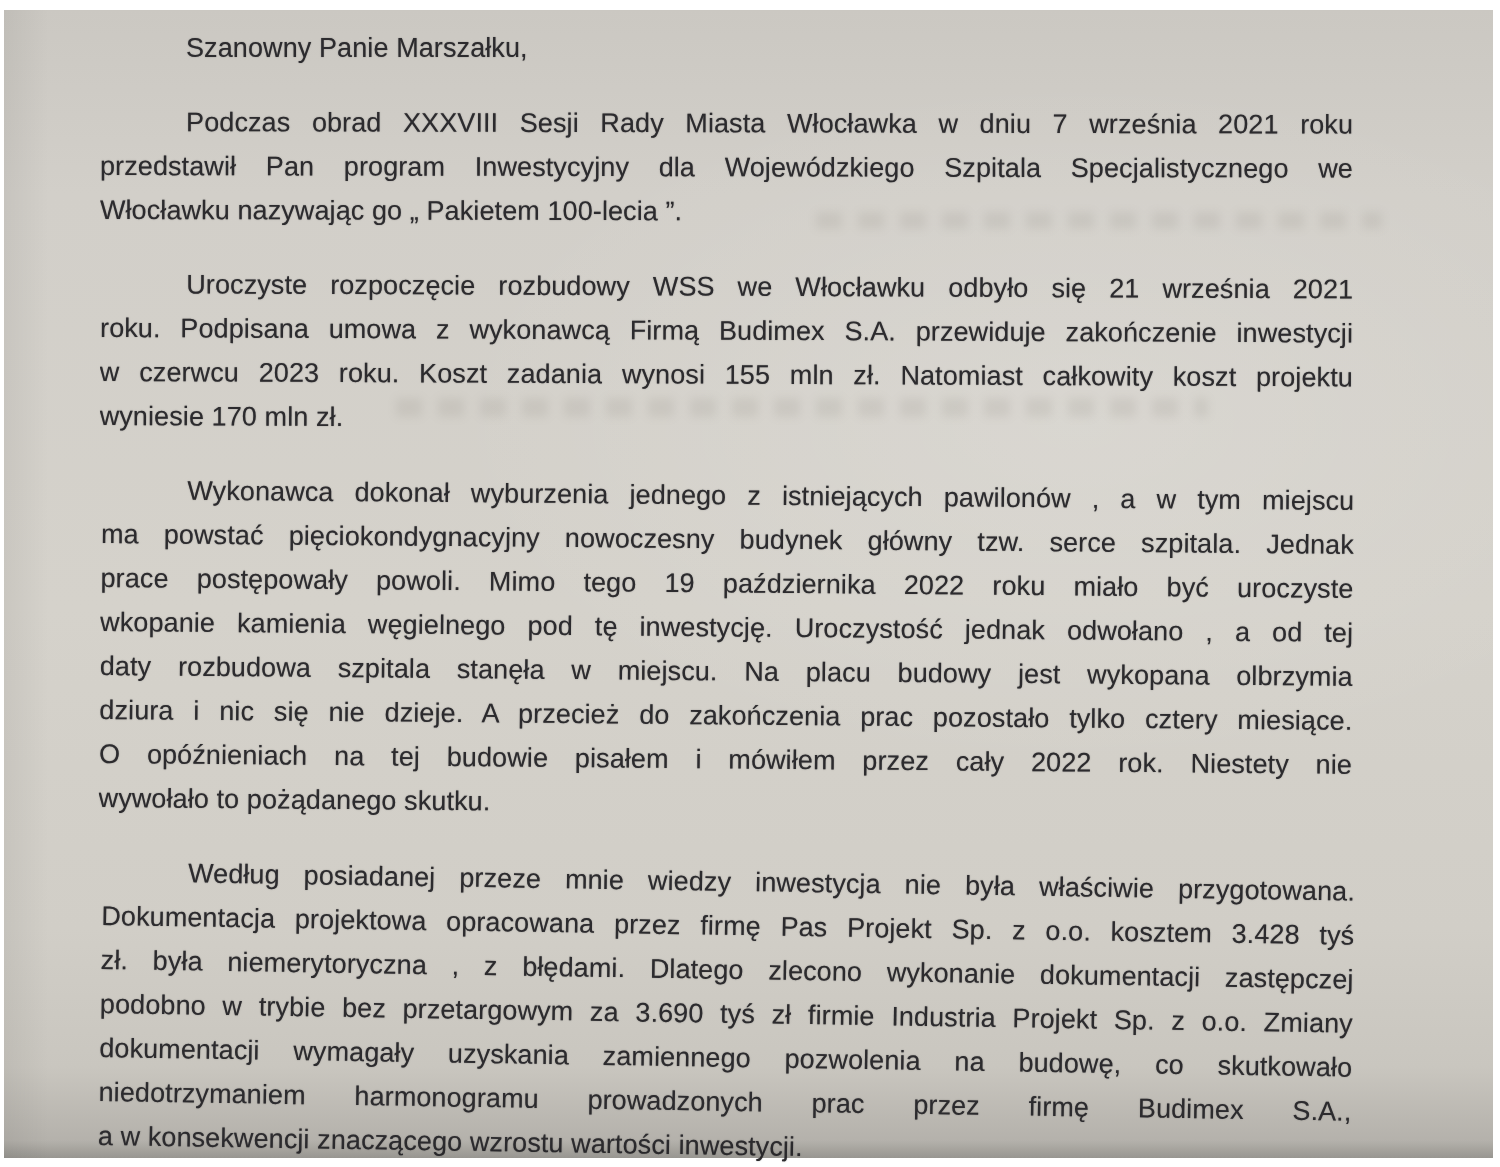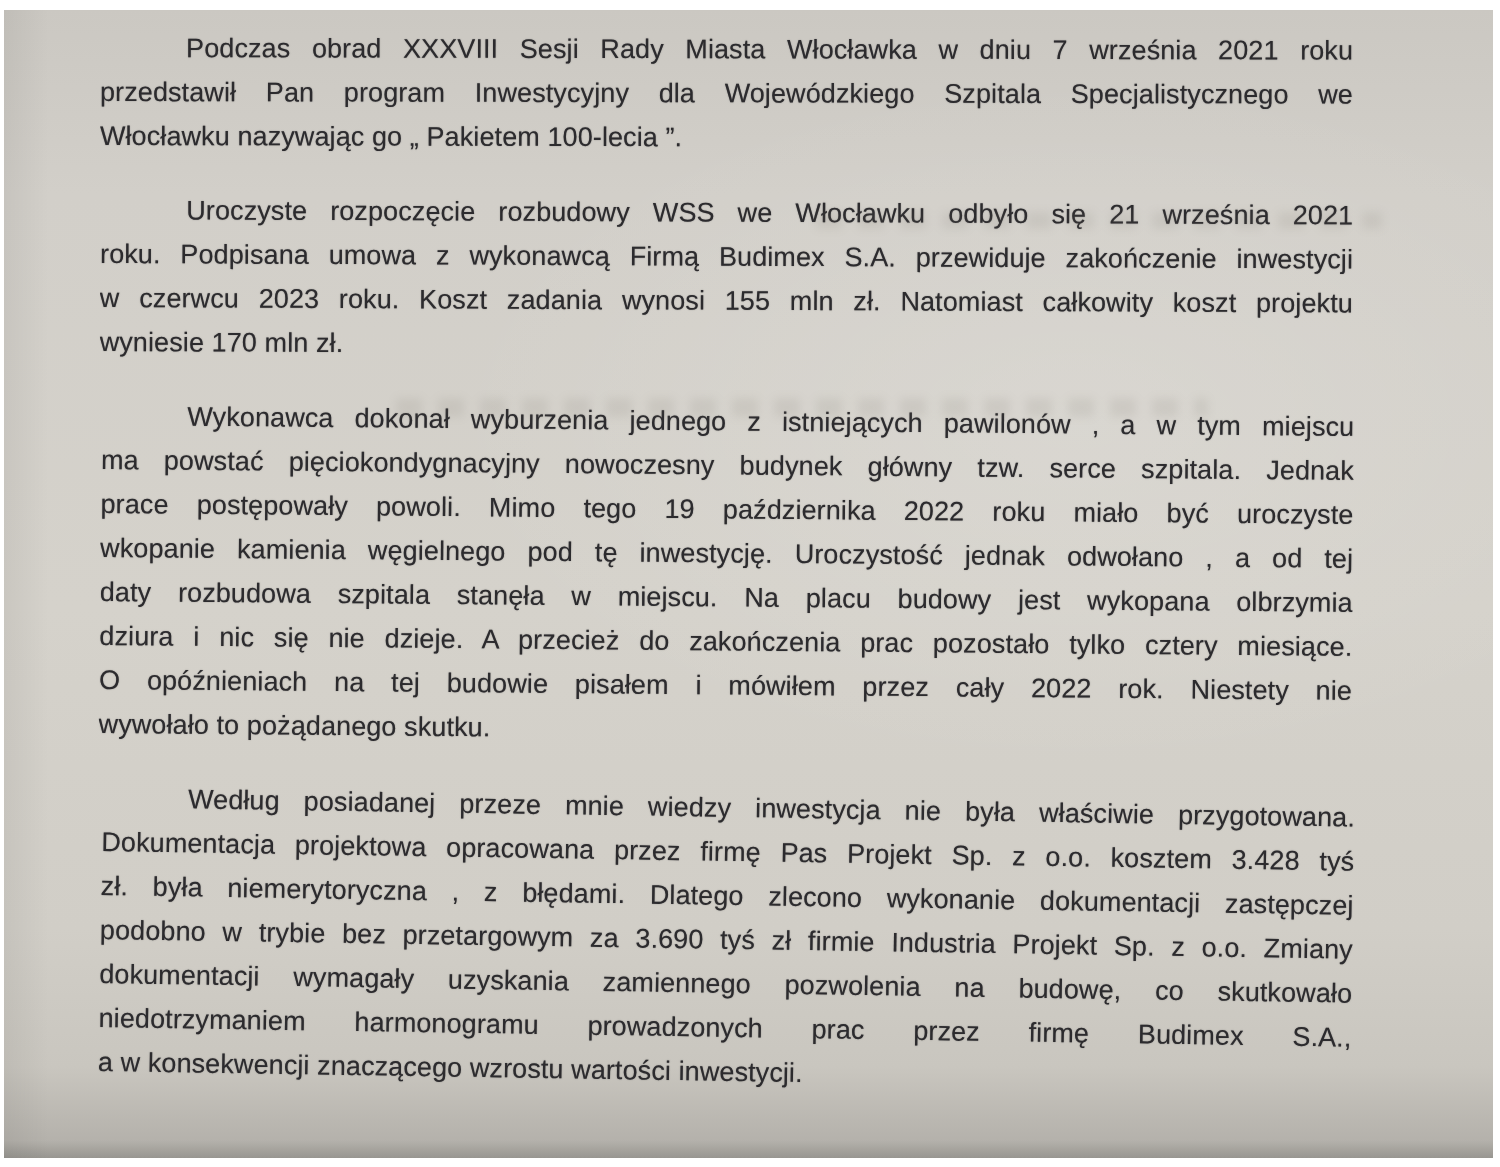--- a/index.html
+++ b/index.html
@@ -68,20 +68,23 @@
     pointer-events:none;
   }
   .ghost-1{ left:816px; top:212px; width:566px; height:17px; }
   .ghost-2{ left:396px; top:398px; width:812px; height:19px; }
 </style>
 </head>
 <body>
 
 <div class="photo" style="background: rgb(255, 255, 255);">
   <div class="page" id="letter-page">
+      <div class="para" style="transform: rotate(0deg);">
+        <div class="line first last">Szanowny Panie Marszałku,</div>
+      </div>
       <div class="para" style="transform: rotate(0.12deg);">
         <div class="line first">Podczas obrad XXXVIII Sesji Rady Miasta Włocławka w dniu 7 września 2021 roku</div>
         <div class="line">przedstawił Pan program Inwestycyjny dla Wojewódzkiego Szpitala Specjalistycznego we</div>
         <div class="line last">Włocławku nazywając go „ Pakietem 100-lecia ”.</div>
       </div>
       <div class="para" style="transform: rotate(0.25deg);">
         <div class="line first">Uroczyste rozpoczęcie rozbudowy WSS we Włocławku odbyło się 21 września 2021</div>
         <div class="line">roku. Podpisana umowa z wykonawcą Firmą Budimex S.A. przewiduje zakończenie inwestycji</div>
         <div class="line">w czerwcu 2023 roku. Koszt zadania wynosi 155 mln zł. Natomiast całkowity koszt projektu</div>
         <div class="line last">wyniesie 170 mln zł.</div>

